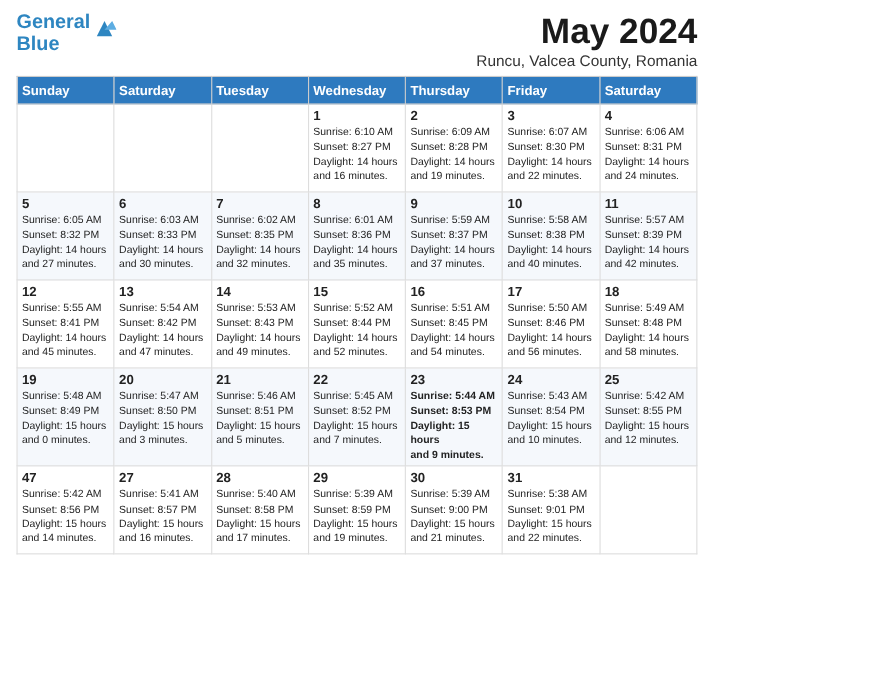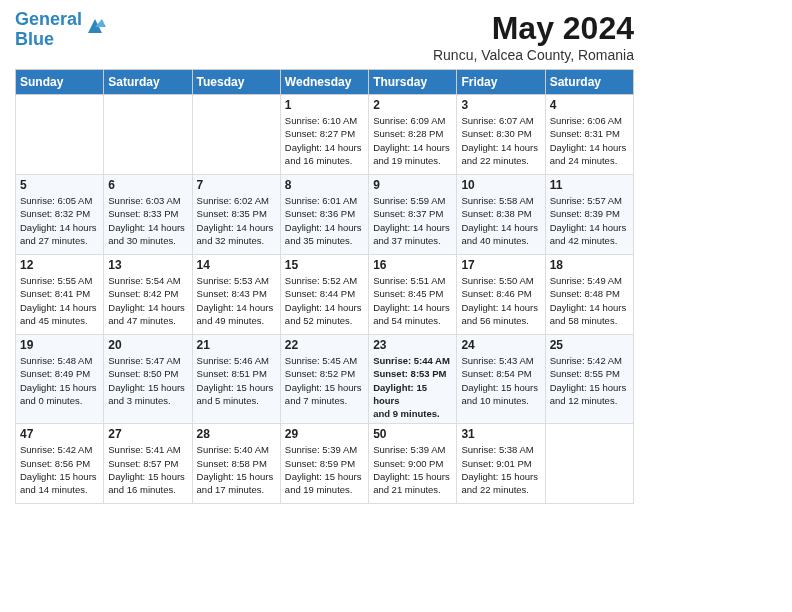--- a/index.html
+++ b/index.html
@@ -327,21 +327,21 @@
 and 17 minutes.</div>
           </td>
           <td>
             <div class="day-num">29</div>
             <div class="cell-info" style="white-space: pre-line;">Sunrise: 5:39 AM
 Sunset: 8:59 PM
 Daylight: 15 hours
 and 19 minutes.</div>
           </td>
           <td>
-            <div class="day-num">50</div>
+            <div class="day-num">30</div>
             <div class="cell-info" style="white-space: pre-line;">Sunrise: 5:39 AM
 Sunset: 9:00 PM
 Daylight: 15 hours
 and 21 minutes.</div>
           </td>
           <td>
             <div class="day-num">31</div>
             <div class="cell-info" style="white-space: pre-line;">Sunrise: 5:38 AM
 Sunset: 9:01 PM
 Daylight: 15 hours

